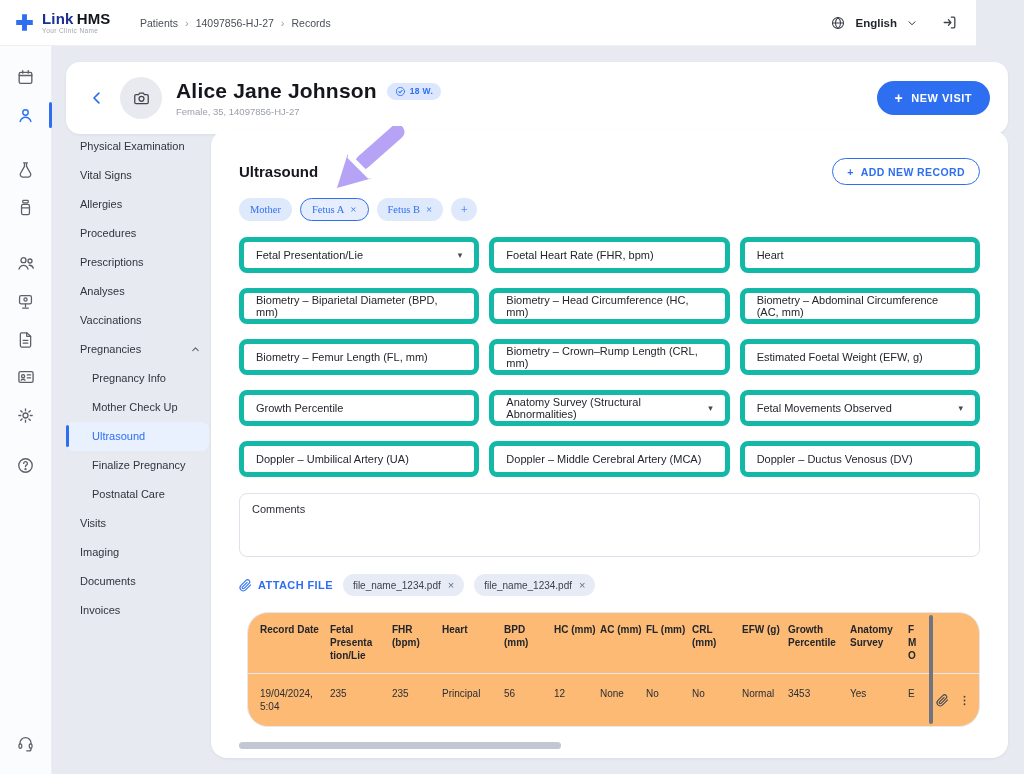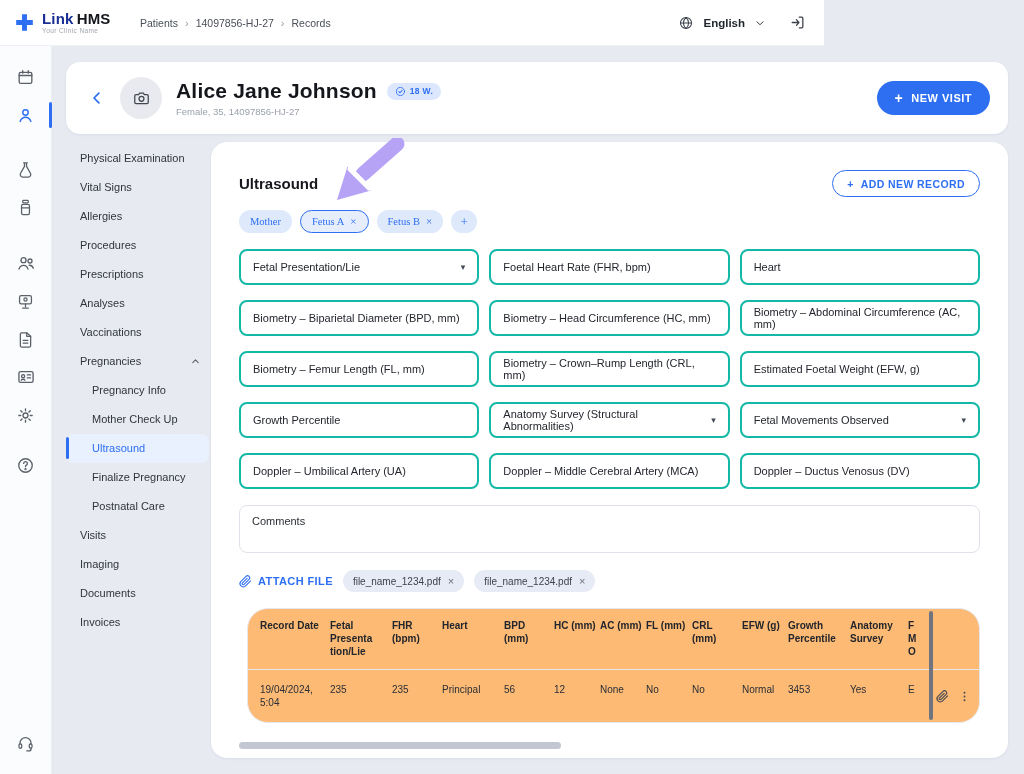--- a/index.html
+++ b/index.html
@@ -1,21 +1,21 @@
 <!DOCTYPE html>
 <html><head>
 <meta charset="utf-8">
 <style>
   html,body{margin:0;padding:0;background:#d9dce6;}
   *{box-sizing:border-box;}
   .screen{position:relative;width:1024px;height:774px;background:#e8eaf2;overflow:hidden;
           font-family:"Liberation Sans",sans-serif;color:#22252b;}
 
   
-  .topbar{position:absolute;left:0;top:0;width:824px;height:46px;background:#fff;
+  .topbar{position:absolute;left:0;top:0;width:976px;height:46px;background:#fff;
           border-bottom:1px solid #eef0f4;display:flex;align-items:center;z-index:6;}
   .brand{display:flex;align-items:center;gap:7px;padding-left:14px;width:140px;}
   .brand-text{line-height:1;}
   .brand-row{font-size:15px;font-weight:bold;letter-spacing:.2px;}
   .brand-link{color:#1b2f95;}
   .brand-hms{color:#12151b;font-weight:600;margin-left:3px;}
   .tagline{font-size:6.5px;color:#a0a5ae;letter-spacing:.4px;margin-top:2px;}
   .crumbs{display:flex;align-items:center;gap:7px;font-size:10.5px;color:#4a4f58;}
   .crumb-sep{color:#9aa0aa;font-size:11px;}
   .topbar-right{margin-left:auto;display:flex;align-items:center;gap:9px;padding-right:18px;}
@@ -47,21 +47,21 @@
   .pt-name{font-size:21px;font-weight:bold;color:#14161c;letter-spacing:.2px;}
   .pt-badge{display:flex;align-items:center;gap:4px;background:#dce7fd;color:#2e6ff2;
             font-size:8.5px;font-weight:bold;padding:3px 8px;border-radius:10px;letter-spacing:.3px;}
   .pt-meta{font-size:9.5px;color:#9aa0ab;margin-top:3px;}
   .btn-primary{margin-left:auto;height:34px;padding:0 18px;border-radius:18px;background:#2e6ff2;
                color:#fff;font-size:11px;font-weight:bold;letter-spacing:.5px;border:none;
                display:flex;align-items:center;gap:8px;cursor:pointer;font-family:inherit;}
   .btn-plus{font-size:14px;font-weight:bold;line-height:1;}
 
   
-  .body{position:absolute;left:14px;top:96px;width:942px;bottom:16px;display:flex;}
+  .body{position:absolute;left:14px;top:84px;width:942px;bottom:16px;display:flex;}
   .subnav{width:145px;flex:0 0 auto;padding-top:2px;}
   .sn-item{height:29px;display:flex;align-items:center;padding:0 10px 0 14px;font-size:11px;
            color:#30343c;border-bottom:1px solid #e7e9f0;cursor:pointer;position:relative;}
   .sn-item.sub{padding-left:26px;}
   .sn-item.active{background:#e9f1fe;color:#2e6ff2;border-radius:8px;margin-right:2px;border-bottom-color:transparent;}
   .sn-item.active::before{content:"";position:absolute;left:0;top:3px;bottom:3px;width:3px;
            background:#2e6ff2;border-radius:2px;}
   .sn-chev{margin-left:auto;color:#595f69;display:flex;}
 
   .content{flex:1;background:#fff;border-radius:16px;box-shadow:0 1px 3px rgba(20,30,60,.06);
@@ -73,26 +73,26 @@
                align-items:center;gap:7px;cursor:pointer;font-family:inherit;}
 
   .chips{display:flex;align-items:center;gap:8px;margin-bottom:16px;}
   .chip{height:23px;padding:0 11px;border-radius:12px;background:#dfe9fc;color:#2e6ff2;
         font-size:10.5px;display:flex;align-items:center;gap:6px;cursor:pointer;font-family:Liberation Serif, serif;}
   .chip.selected{background:#e6eefd;border:1.5px solid #2e6ff2;}
   .chip-x{font-size:11px;line-height:1;color:#2e6ff2;}
   .chip.add{width:26px;padding:0;justify-content:center;font-size:13px;}
 
   .grid{display:grid;grid-template-columns:repeat(3,1fr);gap:15px 10px;margin-bottom:16px;}
-  .field{height:36px;border:2px solid #14b8a6;border-radius:8px;background:#fff;display:flex;
+  .field{height:36px;border:5px solid #14b8a6;border-radius:8px;background:#fff;display:flex;
          align-items:center;justify-content:space-between;padding:0 12px;font-size:11px;
          color:#23262d;cursor:text;}
   .caret{color:#434956;font-size:9px;margin-left:6px;}
 
-  .comments{height:48px;border:1px solid #dfe2ea;border-radius:8px;padding:9px 12px;font-size:11px;
+  .comments{height:64px;border:1px solid #dfe2ea;border-radius:8px;padding:9px 12px;font-size:11px;
             color:#2b2f36;margin-bottom:17px;cursor:text;}
 
   .attach-row{display:flex;align-items:center;gap:10px;margin-bottom:16px;}
   .attach-btn{display:flex;align-items:center;gap:6px;color:#2e6ff2;font-size:11px;font-weight:bold;
               letter-spacing:.4px;cursor:pointer;}
   .file-chip{height:22px;background:#e7ebf5;border-radius:11px;padding:0 10px;font-size:10px;
              color:#3c424d;display:flex;align-items:center;gap:7px;cursor:pointer;}
   .file-x{color:#6a7280;font-size:11px;}
 
   

